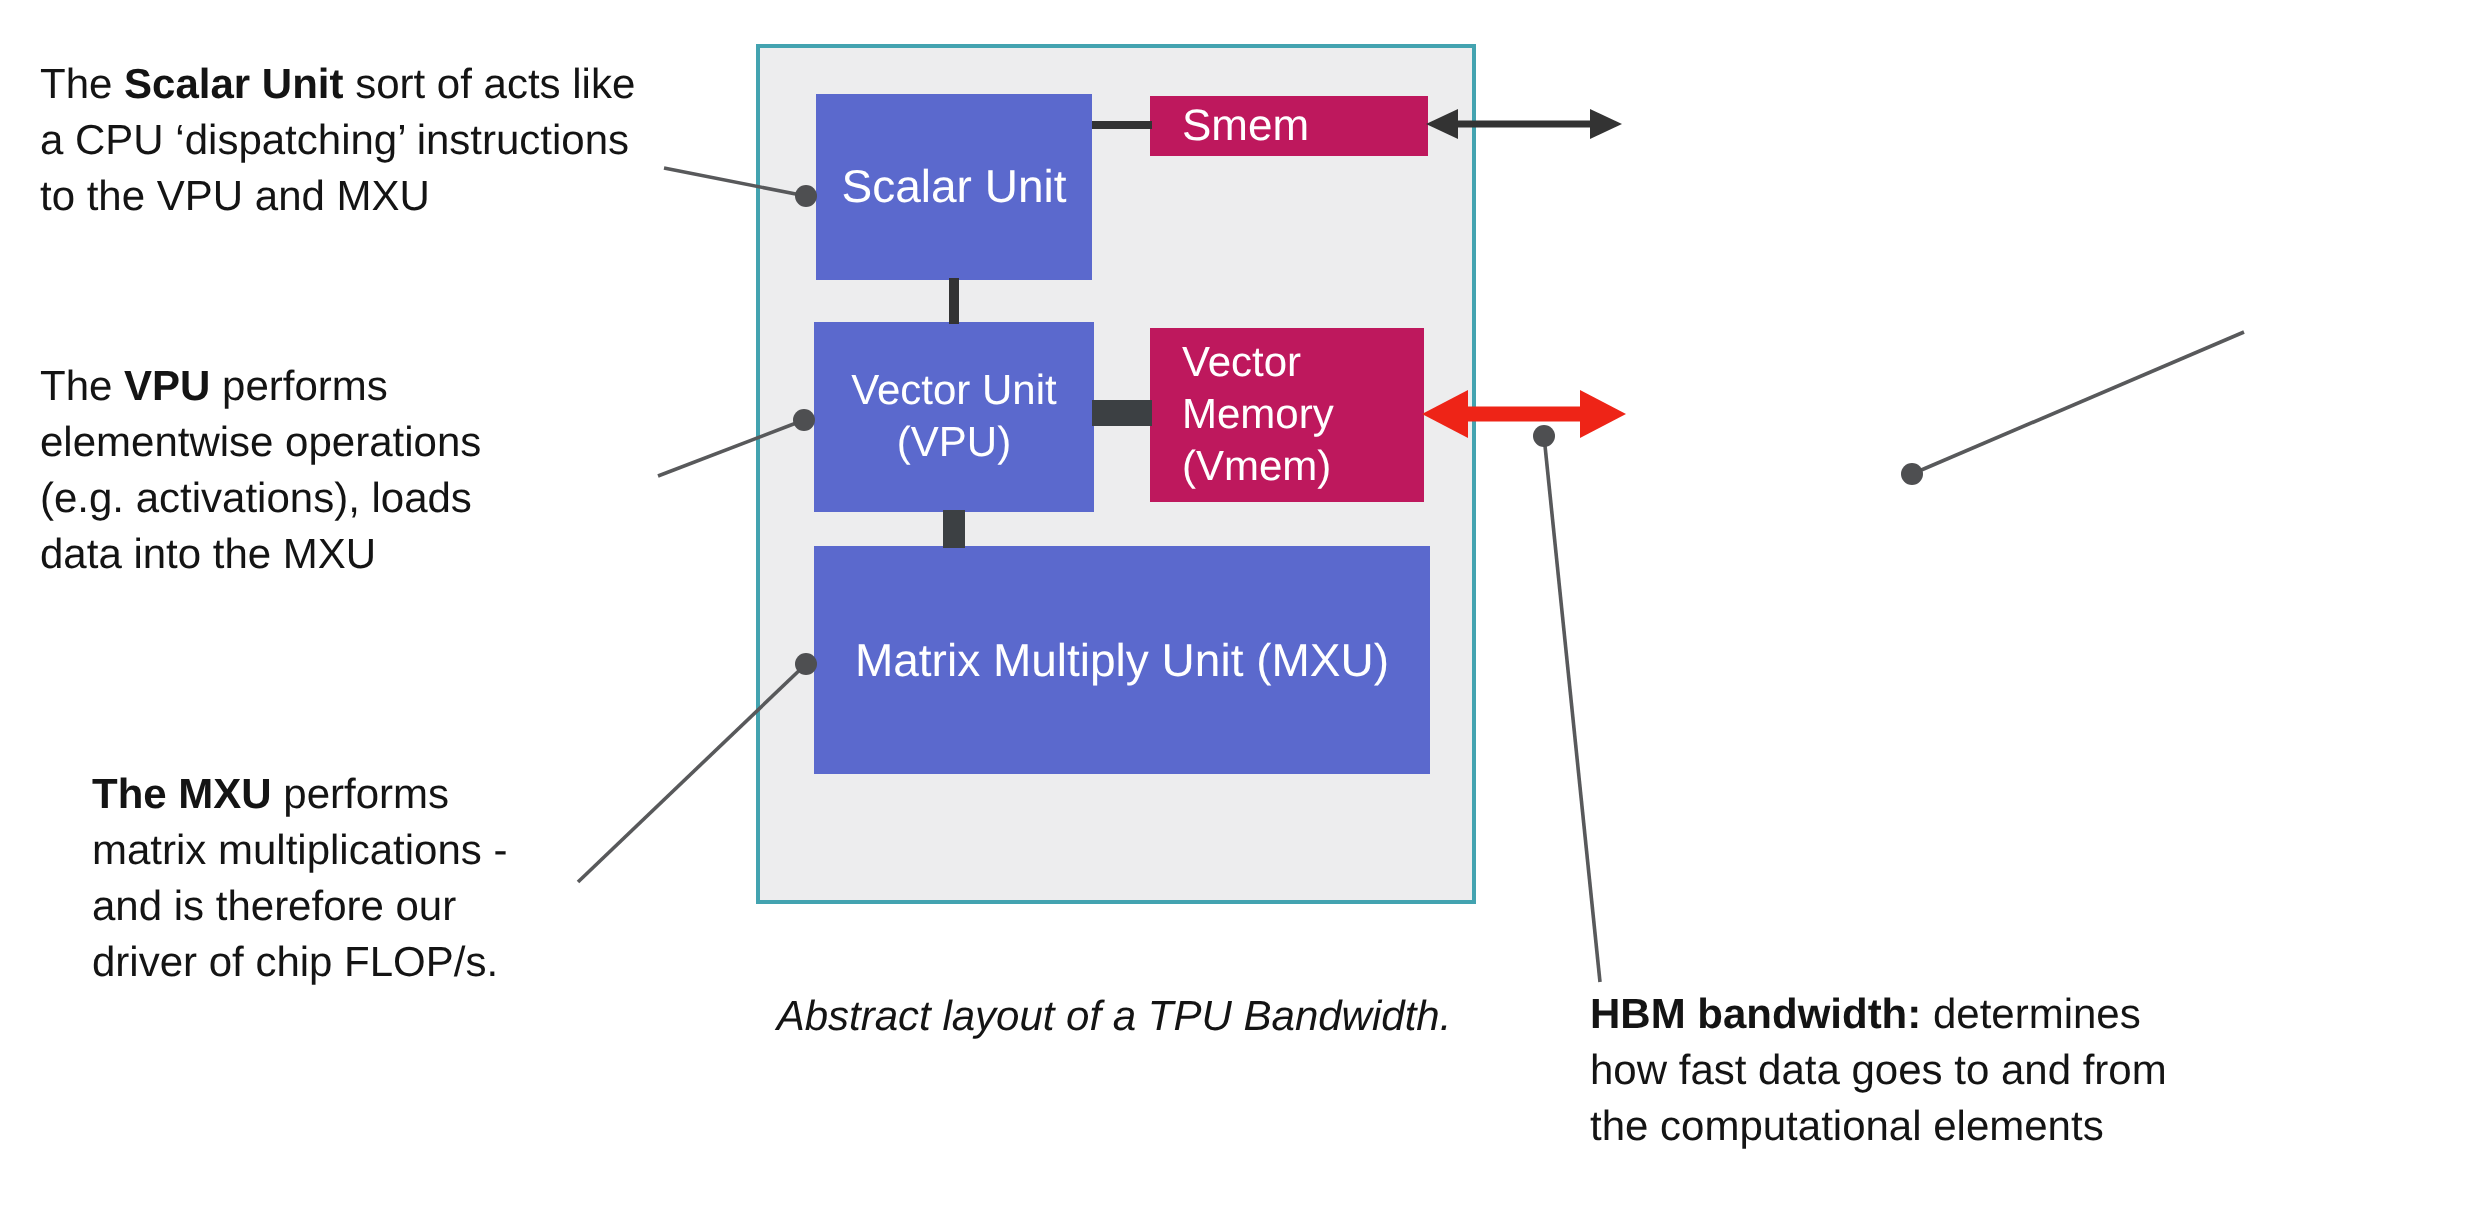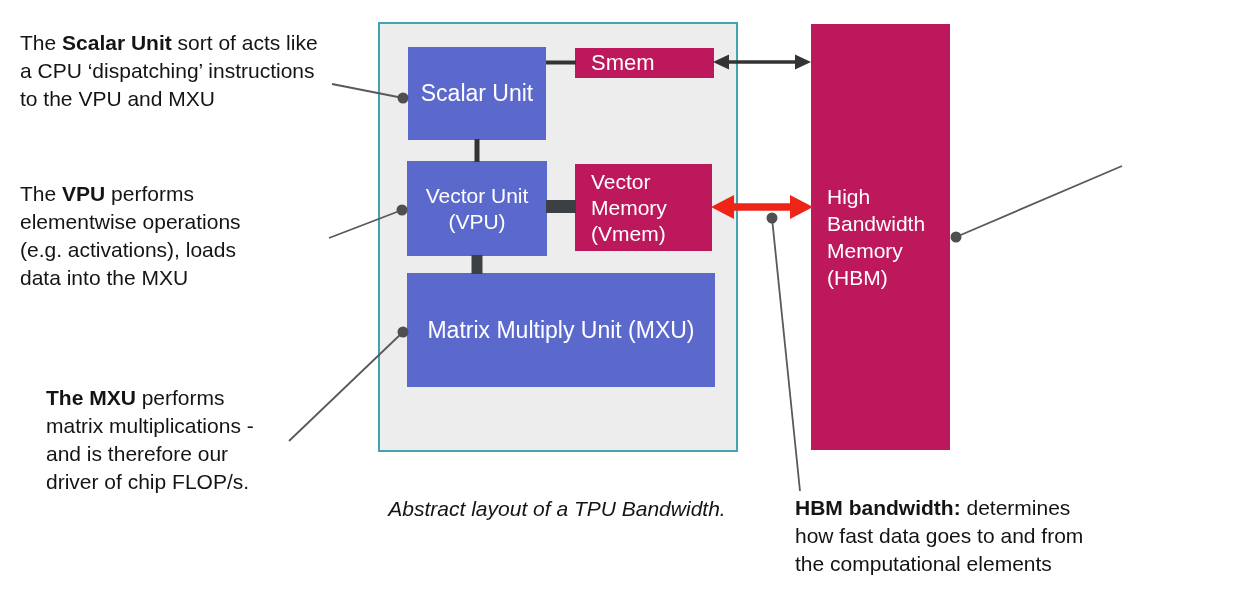--- a/index.html
+++ b/index.html
@@ -91,23 +91,20 @@
   </div>
 
   <div class="node blue leftpad" id="node-vmem">
     <span class="lbl">Vector Memory (Vmem)</span>
   </div>
 
   <div class="node purple center" id="node-mxu">
     <span class="lbl">Matrix Multiply Unit (MXU)</span>
   </div>
 
-  <div class="node blue leftpad" id="node-hbm">
-    <span class="lbl">High Bandwidth Memory (HBM)</span>
-  </div>
 
   <div class="caption">Abstract layout of a TPU Bandwidth.</div>
 
   <svg class="overlay">
 
     <line x1="546" y1="62.5" x2="576" y2="62.5" stroke="#333333" stroke-width="4"></line>
 
     <line x1="477" y1="139" x2="477" y2="162" stroke="#333333" stroke-width="5"></line>
 
     <line x1="546" y1="206.5" x2="576" y2="206.5" stroke="#3c4043" stroke-width="13"></line>

